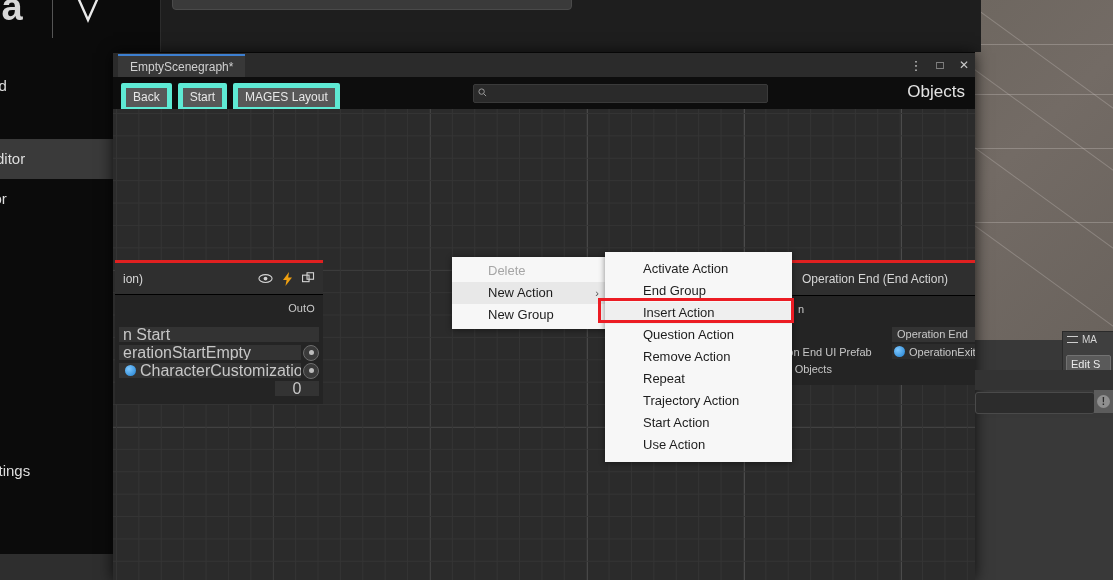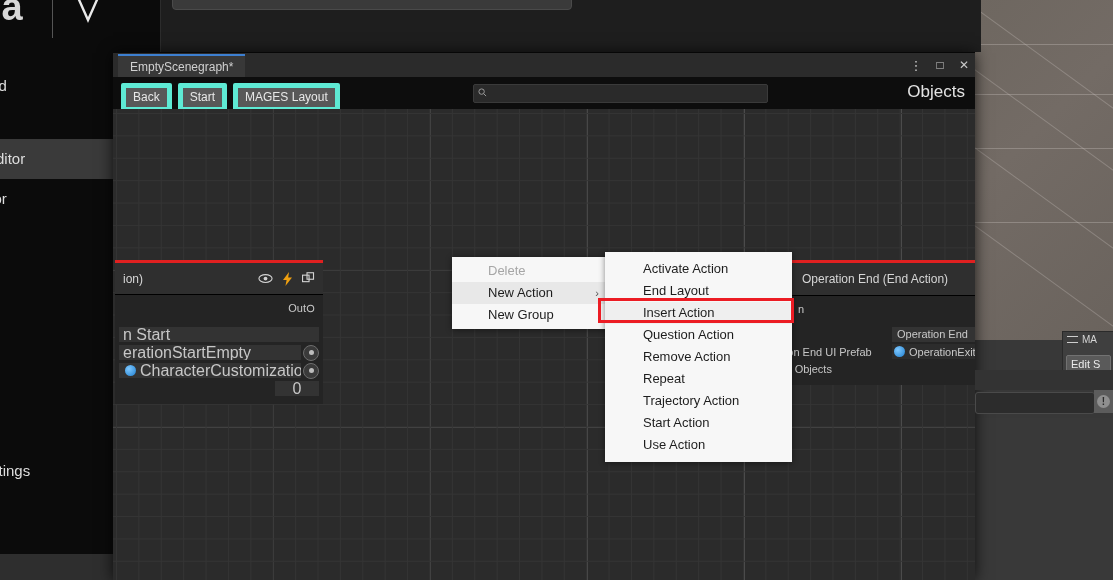--- a/index.html
+++ b/index.html
@@ -312,21 +312,21 @@
   </div>
   <div class="mi">
     <span>New Group</span>
   </div>
 </div>
 
 <div id="ctx2" class="abs">
   <div class="mi">
     <span>Activate Action</span></div>
   <div class="mi">
-    <span>End Layout</span></div>
+    <span>End Group</span></div>
   <div class="mi hl">
     <span>Insert Action</span></div>
   <div class="mi">
     <span>Question Action</span></div>
   <div class="mi">
     <span>Remove Action</span></div>
   <div class="mi">
     <span>Repeat</span></div>
   <div class="mi">
     <span>Trajectory Action</span></div>

